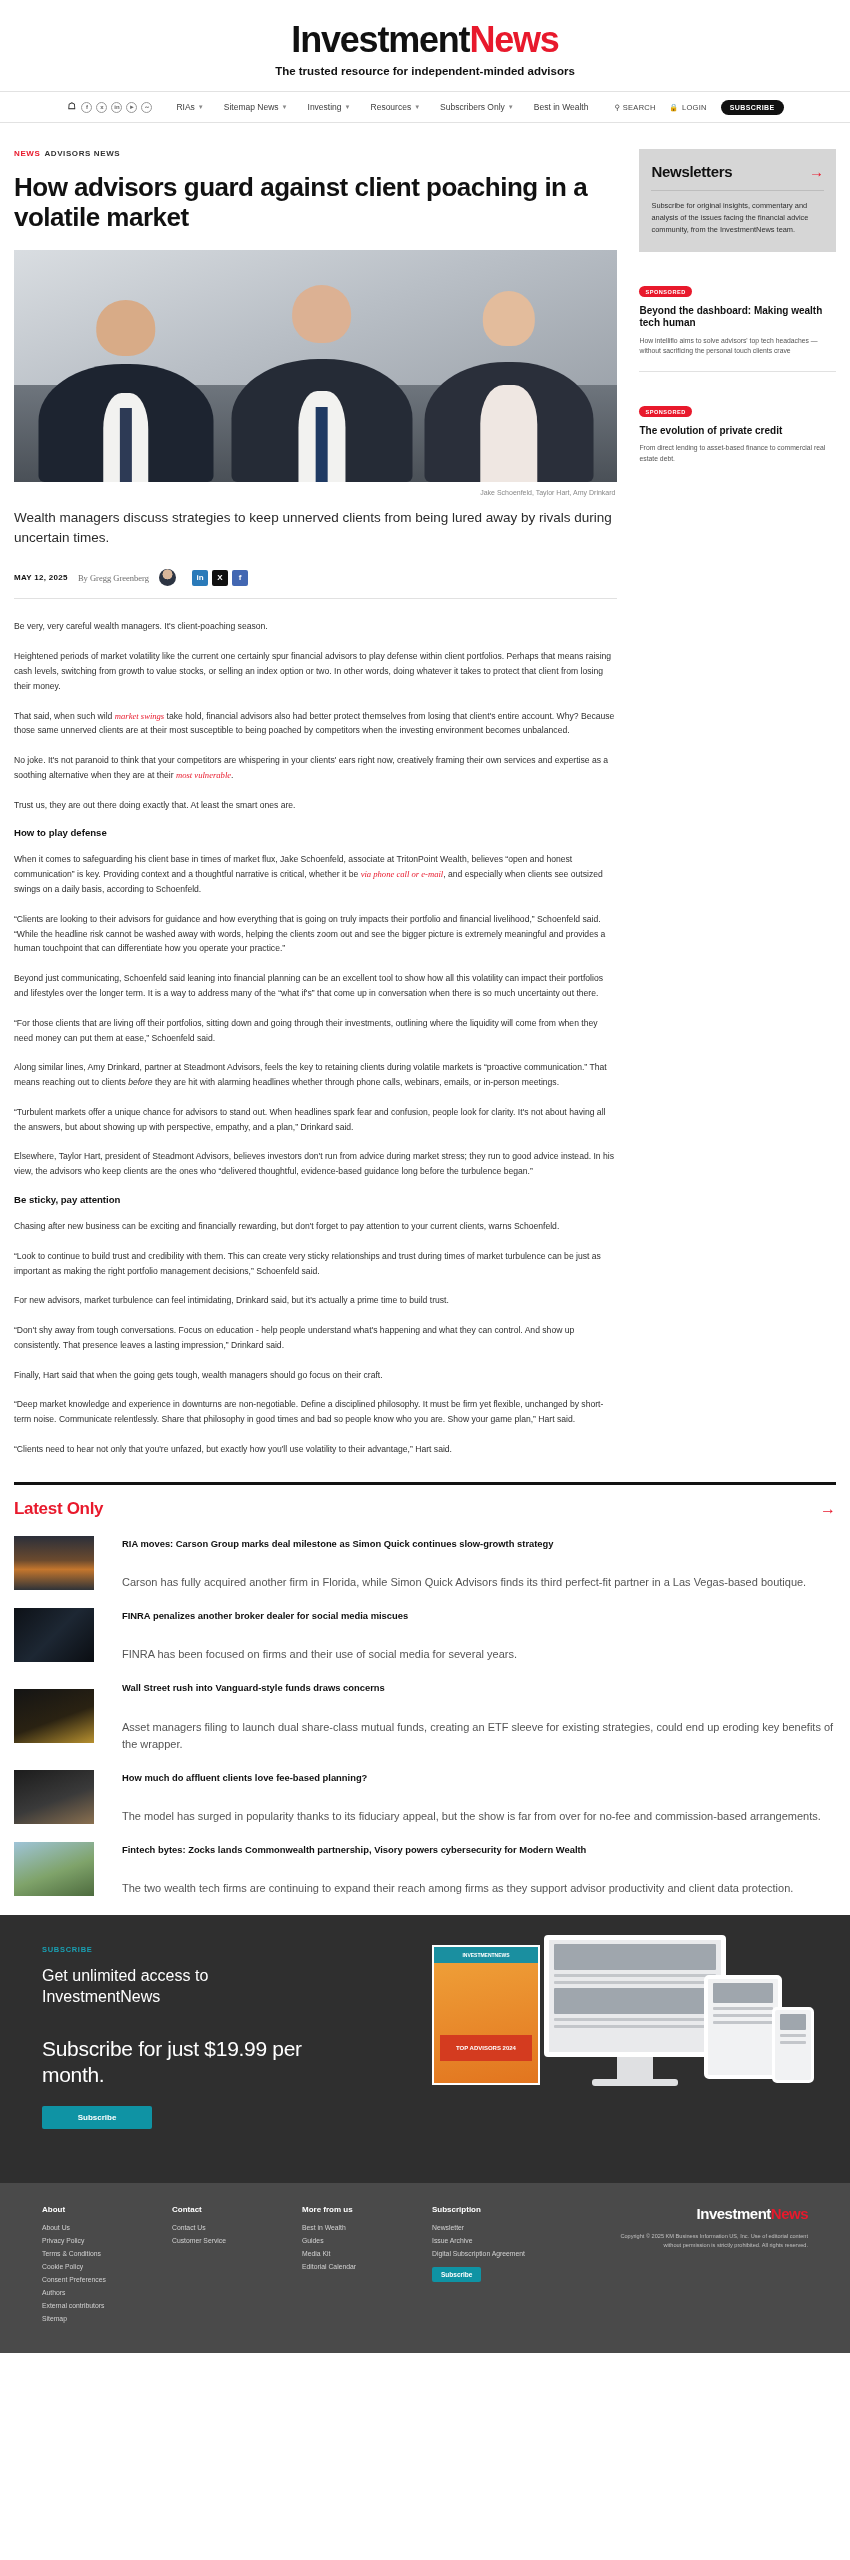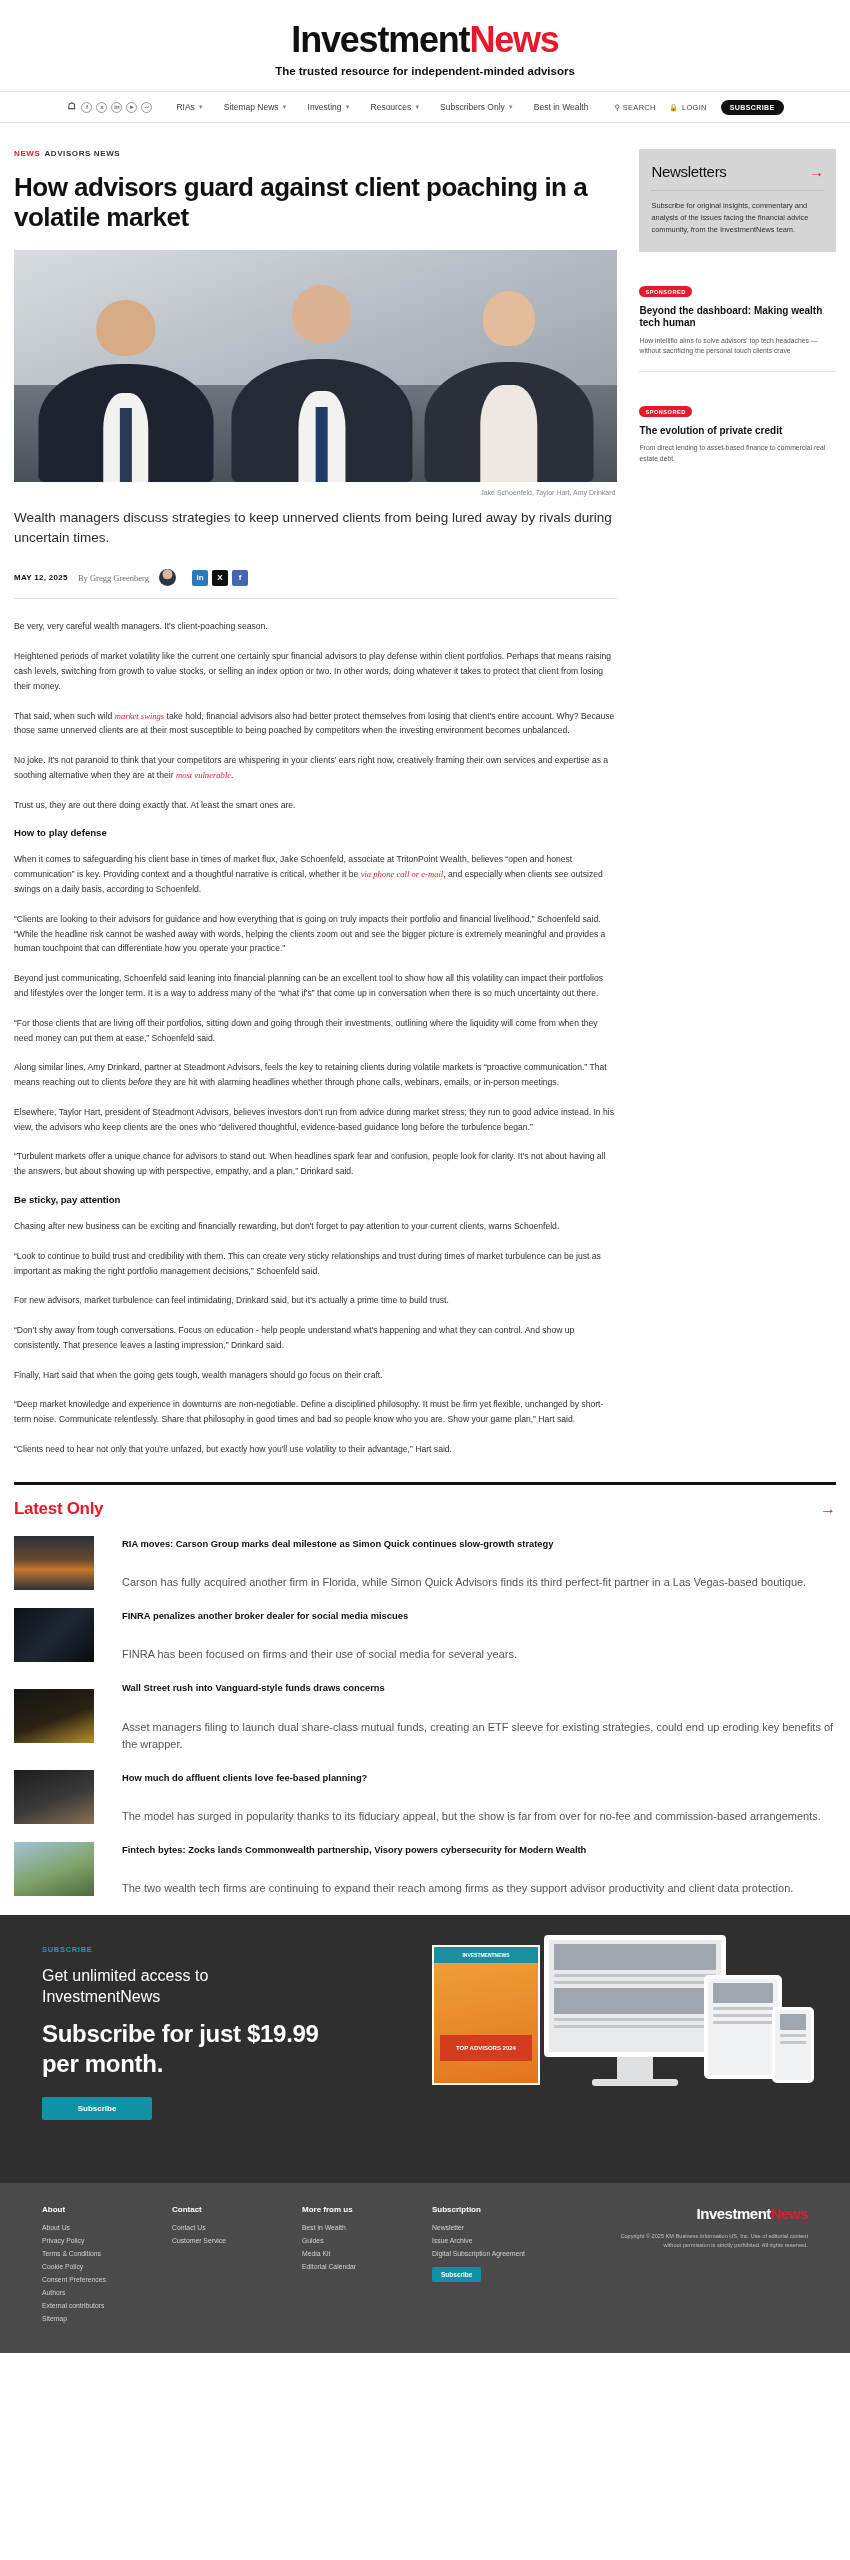--- a/index.html
+++ b/index.html
@@ -90,21 +90,21 @@
 
   .body-copy { margin-top: 20px; }
   .body-copy p { font-size: 8.6px; line-height: 1.72; color: #2f2f2f; margin-bottom: 15px; }
   .body-copy h3 { font-size: 9.6px; font-weight: 700; color: #111; margin: 4px 0 14px; }
   .hl { color: #e8192c; font-family: "Liberation Serif", serif; font-style: italic; }
   em { font-style: italic; }
 
   
   .newsletter-box { background: #d6d6d6; padding: 14px 12px 16px; }
   .nl-top { display: flex; align-items: center; justify-content: space-between; }
-  .nl-title { font-size: 15px; font-weight: 400; color: #111; letter-spacing: -.3px; }
+  .nl-title { font-size: 15px; font-weight: 700; color: #111; letter-spacing: -.3px; }
   .nl-arrow { color: #e8192c; font-size: 15px; line-height: 1; }
   .nl-rule { border-bottom: 1px solid #bdbdbd; margin: 10px 0 9px; }
   .nl-text { font-size: 7.4px; line-height: 1.6; color: #2e2e2e; }
 
   .sponsor-item { margin-top: 28px; }
   .sp-badge {
     display: inline-block; background: #e8192c; color: #fff;
     font-size: 5.6px; font-weight: 700; letter-spacing: .5px;
     padding: 2.5px 6px; border-radius: 7px;
   }
@@ -125,21 +125,21 @@
   .ln-txt { padding-top: 3px; }
 
   
   .cta {
     background: #2f2f2f; color: #fff; margin-top: 18px;
     height: 268px; position: relative; overflow: hidden;
   }
   .cta-inner { padding: 30px 0 0 42px; width: 330px; }
   .cta-kicker { color: #19a0b3; font-size: 7.5px; font-weight: 700; letter-spacing: .7px; }
   .cta-line1 { font-size: 16px; line-height: 1.3; margin-top: 12px; font-weight: 400; }
-  .cta-line2 { font-size: 24px; font-weight: 700; line-height: 1.25; margin-top: 11px; letter-spacing: -.3px; }
+  .cta-line2 { font-size: 21px; font-weight: 400; line-height: 1.25; margin-top: 28px; letter-spacing: -.3px; }
   .cta-btn {
     margin-top: 18px; background: #0f93a4; color: #fff;
     width: 110px; height: 23px; border-radius: 2px;
     font-size: 8px; font-weight: 700; display: flex; align-items: center; justify-content: center;
   }
   .cta-art { position: absolute; right: 28px; top: 20px; width: 390px; height: 230px; }
   .mag { position:absolute; left:0; top:10px; width:108px; height:140px; background:linear-gradient(170deg,#f0a33a,#e2751f); border:2px solid #fff; }
   .mag-top { position:absolute; top:0; left:0; right:0; height:16px; background:#1a8fa0; color:#fff; font-size:5px; display:flex; align-items:center; justify-content:center; font-weight:700;}
   .mag-band { position:absolute; bottom:22px; left:6px; right:6px; height:26px; background:#d43b1f; }
   .monitor { position:absolute; left:112px; top:0; width:182px; height:122px; background:#e9eaec; border:5px solid #fff; border-radius:4px; }
@@ -276,22 +276,22 @@
           <p>Heightened periods of market volatility like the current one certainly spur financial advisors to play defense within client portfolios. Perhaps that means raising cash levels, switching from growth to value stocks, or selling an index option or two. In other words, doing whatever it takes to protect that client from losing their money.</p>
           <p>That said, when such wild <span class="hl">market swings</span> take hold, financial advisors also had better protect themselves from losing that client's entire account. Why? Because those same unnerved clients are at their most susceptible to being poached by competitors when the investing environment becomes unbalanced.</p>
           <p>No joke. It's not paranoid to think that your competitors are whispering in your clients' ears right now, creatively framing their own services and expertise as a soothing alternative when they are at their <span class="hl">most vulnerable</span>.</p>
           <p>Trust us, they are out there doing exactly that. At least the smart ones are.</p>
           <h3>How to play defense</h3>
           <p>When it comes to safeguarding his client base in times of market flux, Jake Schoenfeld, associate at TritonPoint Wealth, believes “open and honest communication” is key. Providing context and a thoughtful narrative is critical, whether it be <span class="hl">via phone call or e-mail</span>, and especially when clients see outsized swings on a daily basis, according to Schoenfeld.</p>
           <p>“Clients are looking to their advisors for guidance and how everything that is going on truly impacts their portfolio and financial livelihood,” Schoenfeld said. “While the headline risk cannot be washed away with words, helping the clients zoom out and see the bigger picture is extremely meaningful and provides a human touchpoint that can differentiate how you operate your practice.”</p>
           <p>Beyond just communicating, Schoenfeld said leaning into financial planning can be an excellent tool to show how all this volatility can impact their portfolios and lifestyles over the longer term. It is a way to address many of the “what if's” that come up in conversation when there is so much uncertainty out there.</p>
           <p>“For those clients that are living off their portfolios, sitting down and going through their investments, outlining where the liquidity will come from when they need money can put them at ease,” Schoenfeld said.</p>
           <p>Along similar lines, Amy Drinkard, partner at Steadmont Advisors, feels the key to retaining clients during volatile markets is “proactive communication.” That means reaching out to clients <em>before</em> they are hit with alarming headlines whether through phone calls, webinars, emails, or in-person meetings.</p>
+          <p>“Turbulent markets offer a unique chance for advisors to stand out. When headlines spark fear and confusion, people look for clarity. It's not about having all the answers, but about showing up with perspective, empathy, and a plan,” Drinkard said.</p>
           <p>Elsewhere, Taylor Hart, president of Steadmont Advisors, believes investors don't run from advice during market stress; they run to good advice instead. In his view, the advisors who keep clients are the ones who “delivered thoughtful, evidence-based guidance long before the turbulence began.”</p>
-          <p>“Turbulent markets offer a unique chance for advisors to stand out. When headlines spark fear and confusion, people look for clarity. It's not about having all the answers, but about showing up with perspective, empathy, and a plan,” Drinkard said.</p>
           <h3>Be sticky, pay attention</h3>
           <p>Chasing after new business can be exciting and financially rewarding, but don't forget to pay attention to your current clients, warns Schoenfeld.</p>
           <p>“Look to continue to build trust and credibility with them. This can create very sticky relationships and trust during times of market turbulence can be just as important as making the right portfolio management decisions,” Schoenfeld said.</p>
           <p>For new advisors, market turbulence can feel intimidating, Drinkard said, but it's actually a prime time to build trust.</p>
           <p>“Don't shy away from tough conversations. Focus on education - help people understand what's happening and what they can control. And show up consistently. That presence leaves a lasting impression,” Drinkard said.</p>
           <p>Finally, Hart said that when the going gets tough, wealth managers should go focus on their craft.</p>
           <p>“Deep market knowledge and experience in downturns are non-negotiable. Define a disciplined philosophy. It must be firm yet flexible, unchanged by short-term noise. Communicate relentlessly. Share that philosophy in good times and bad so people know who you are. Show your game plan,” Hart said.</p>
           <p>“Clients need to hear not only that you're unfazed, but exactly how you'll use volatility to their advantage,” Hart said.</p>
         </div>
     </div>

